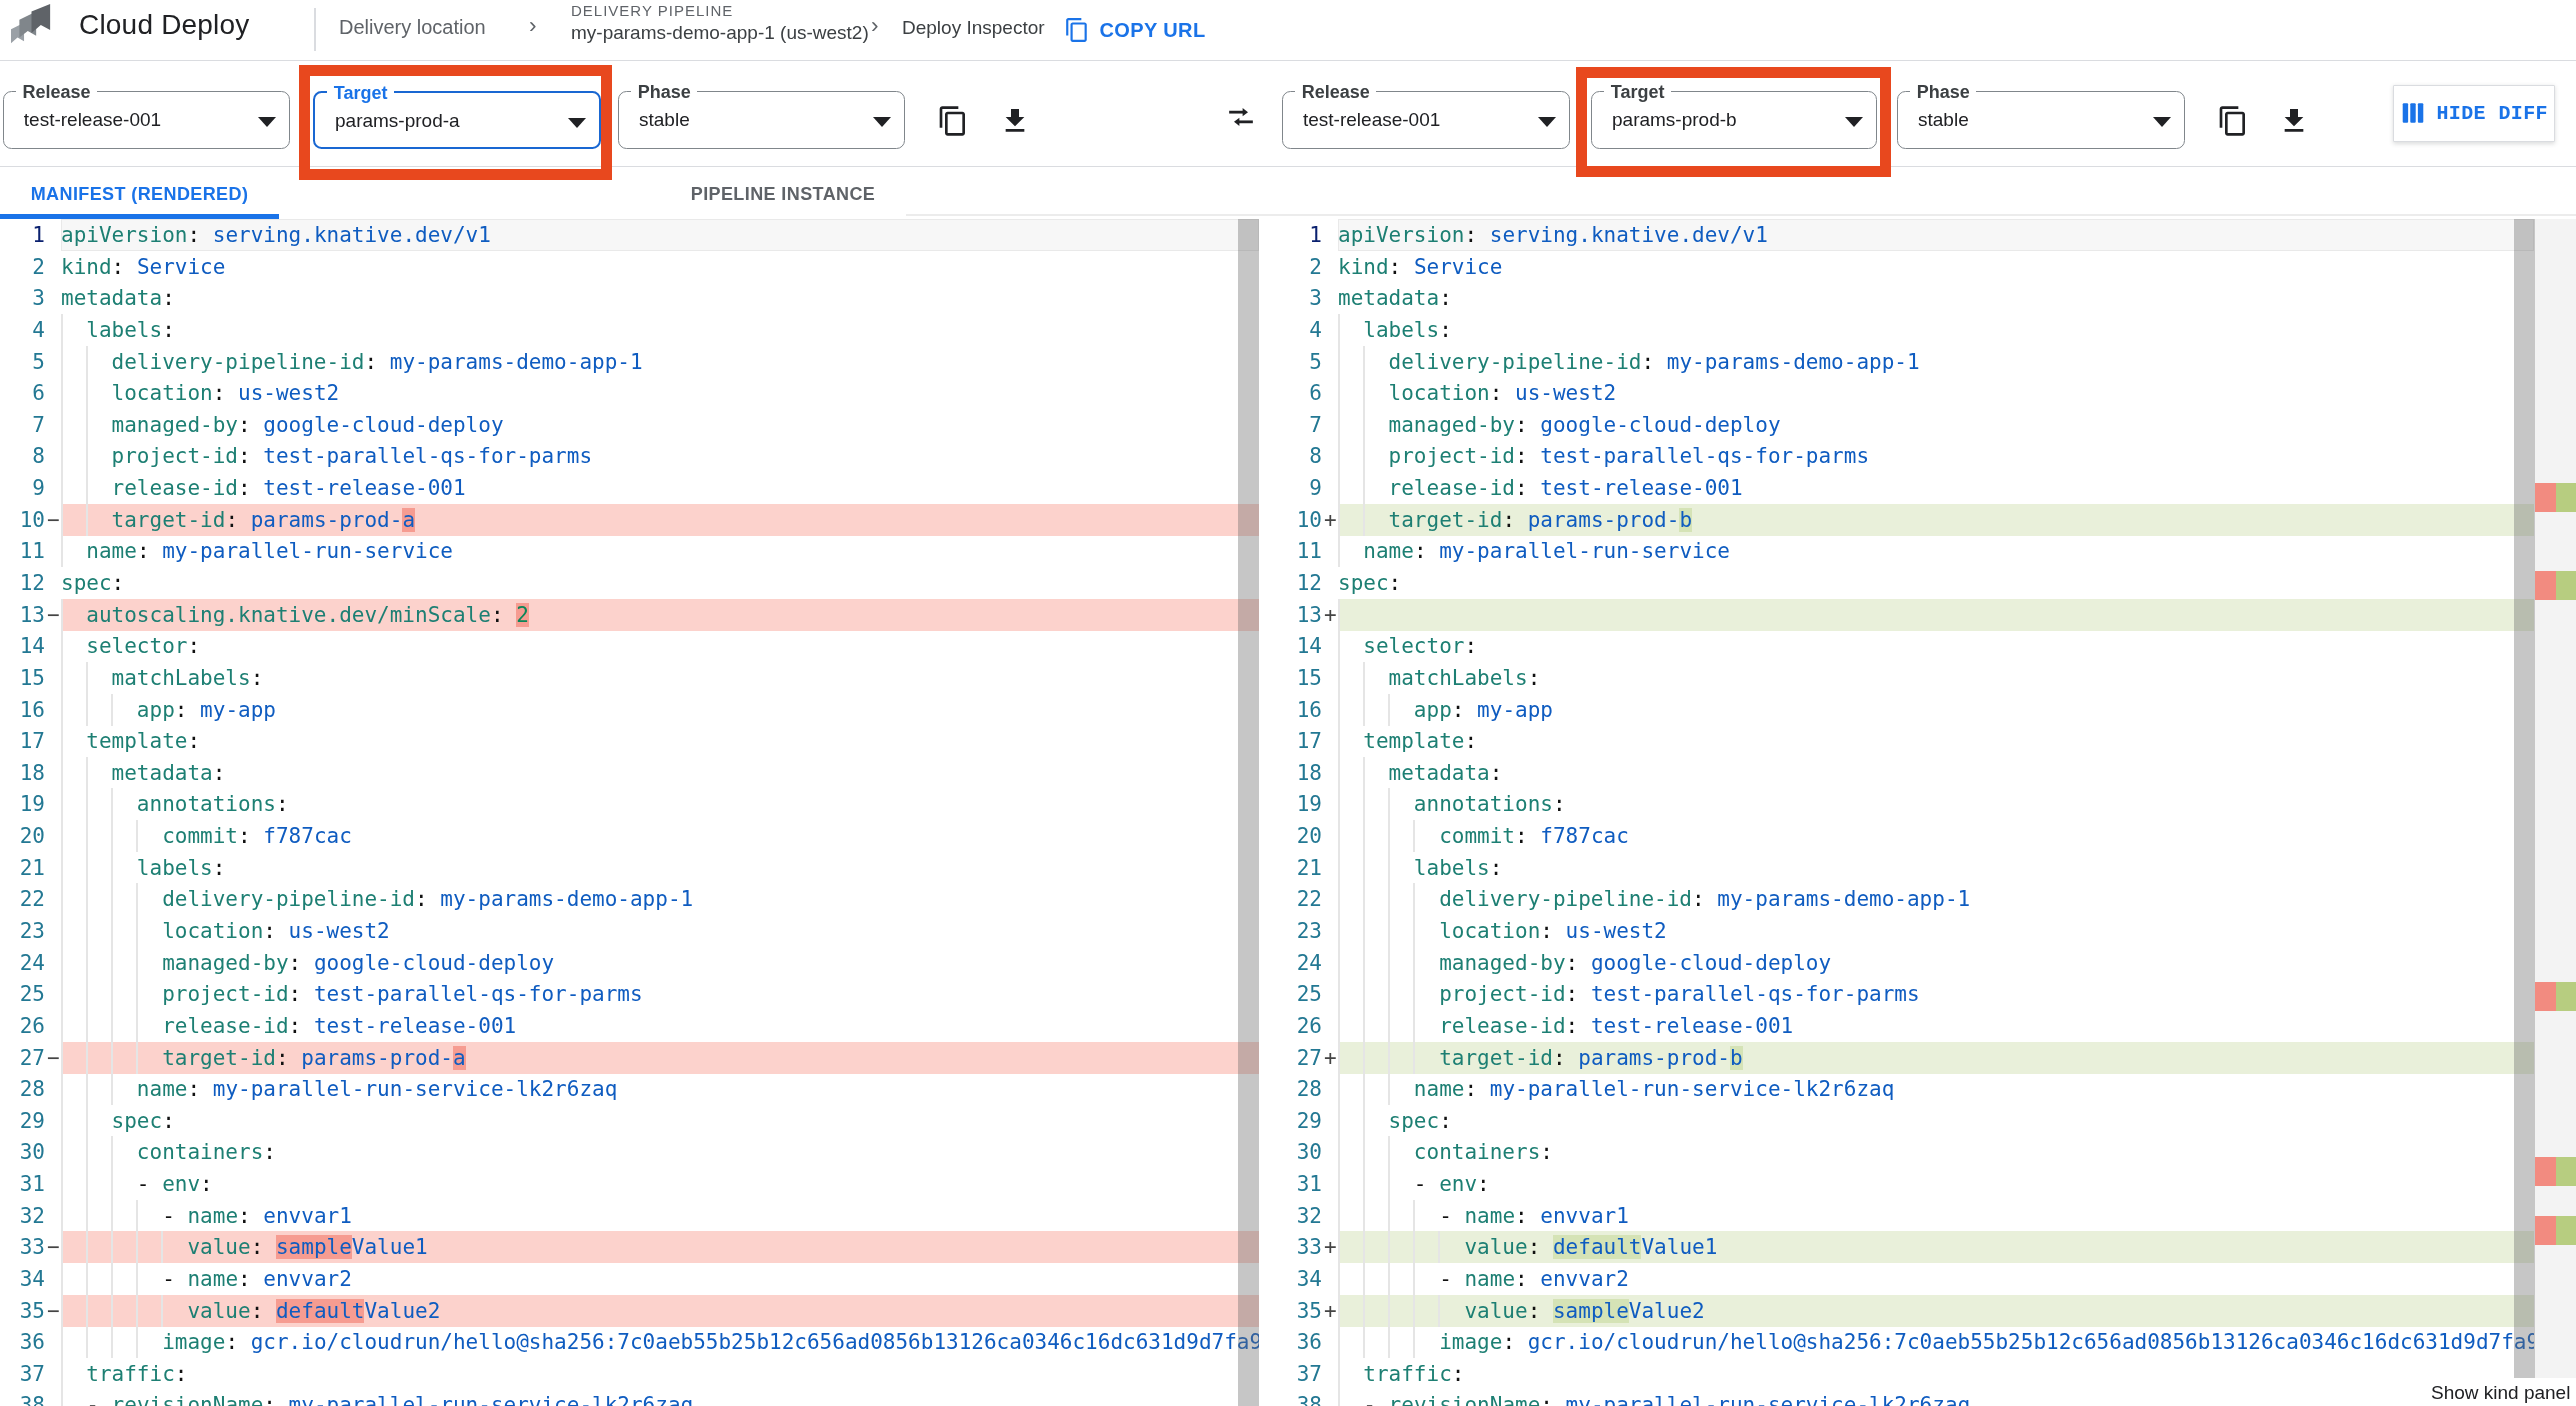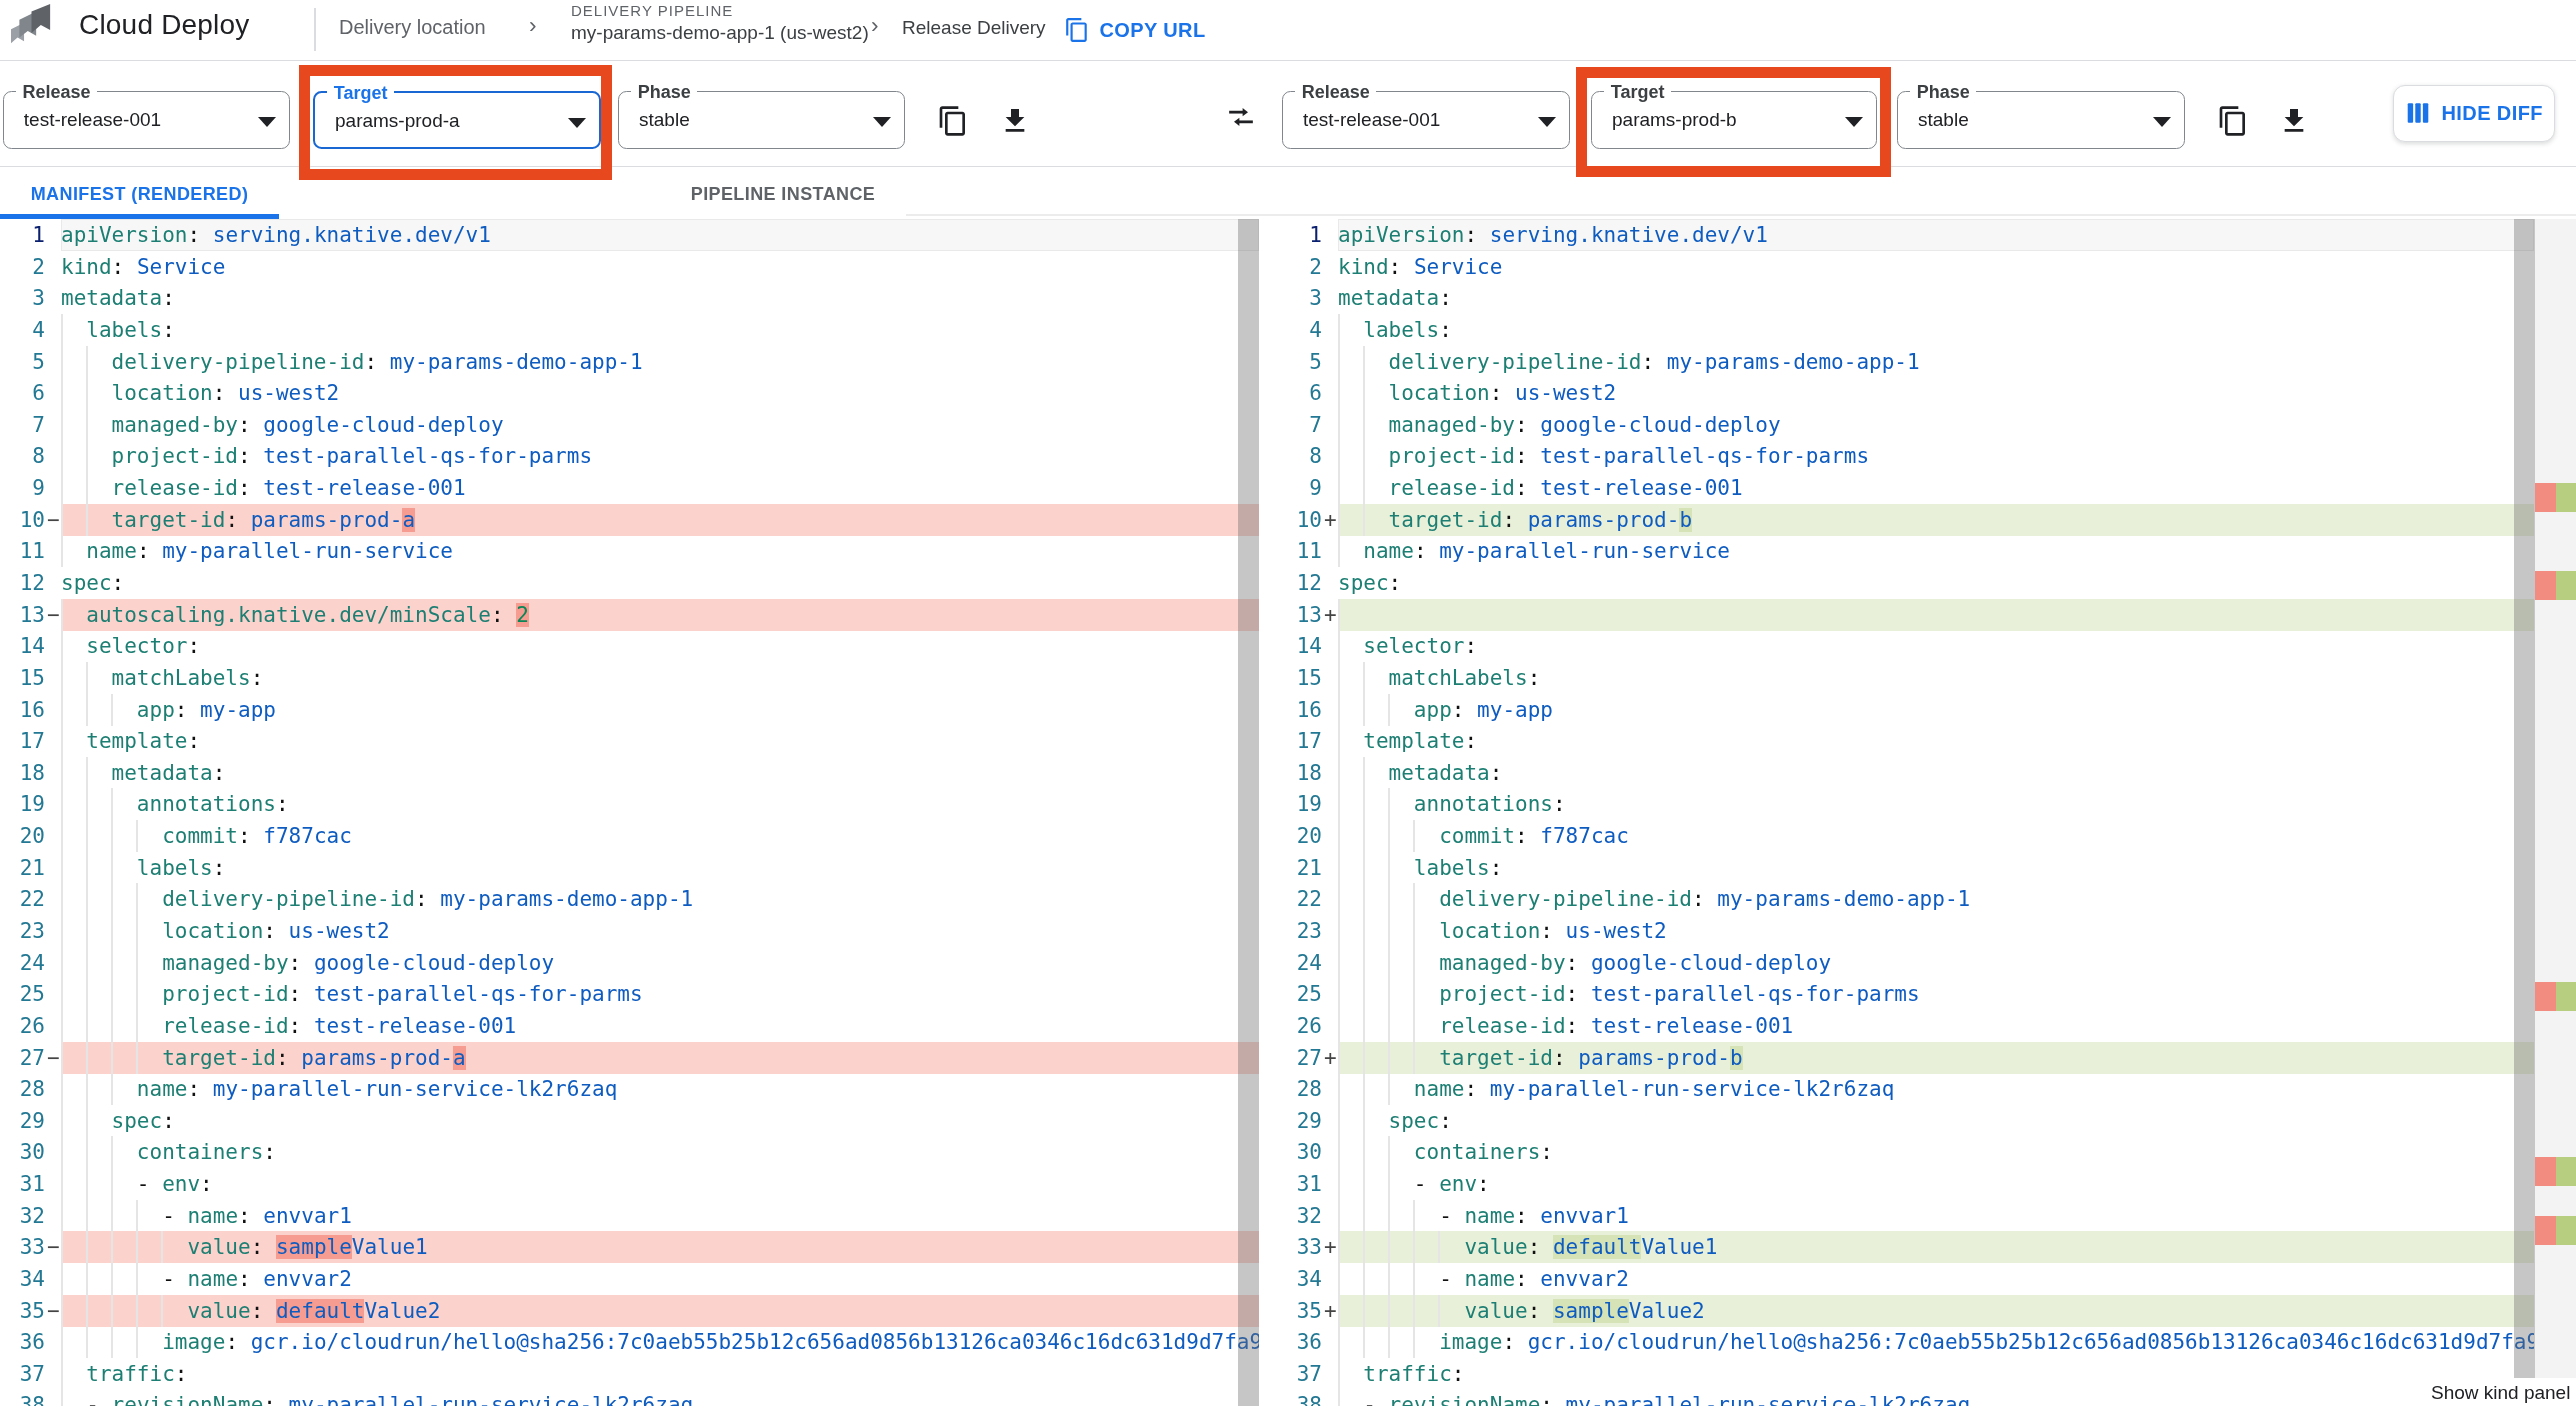--- a/index.html
+++ b/index.html
@@ -38,22 +38,22 @@
   #f-target-a  { left:313px;  width:288px; }
   #f-phase-a   { left:618px;  width:287px; }
   #f-release-b { left:1282px; width:288px; }
   #f-target-b  { left:1591px; width:286px; }
   #f-phase-b   { left:1897px; width:288px; }
   .tool-icon { position:absolute; top:43px; width:32px; height:32px; cursor:pointer; }
   #copy-a { left:937px; } #dl-a { left:999px; }
   #copy-b { left:2217px; } #dl-b { left:2278px; }
   #swap-icon { position:absolute; left:1227px; top:41px; width:28px; height:28px; cursor:pointer; }
   #hide-diff { position:absolute; left:2393px; top:22.6px; width:162px; height:57px; background:#fff;
-    border:0.9px solid #dadce0; border-radius:12px; box-shadow:0 1.9px 4.7px rgba(60,64,67,.18);
-    display:flex; align-items:center; justify-content:center; gap:10.4px; cursor:pointer; }
+    border:0.9px solid #dadce0; border-radius:1px; box-shadow:0 1.9px 4.7px rgba(60,64,67,.18);
+    display:flex; align-items:center; justify-content:center; gap:10.4px; cursor:pointer;font-family:Liberation Mono, monospace; }
   #hide-diff .txt { color:#1a73e8; font-size:20px; font-weight:bold; letter-spacing:0.4px; }
 
   
   .annot { position:absolute; border:11.3px solid #e8481e; background:transparent; z-index:50; pointer-events:none; }
   #annot-a { left:299px;  top:65px; width:313px; height:115px; }
   #annot-b { left:1576px; top:67px; width:315px; height:110px; }
 
   
   #tabbar { position:absolute; left:0; top:169px; width:2576px; height:50px; background:#fff; }
   .tab { position:absolute; top:0; height:50px; display:flex; align-items:center; justify-content:center;
@@ -109,21 +109,21 @@
   </svg>
   <div id="product-name">Cloud Deploy</div>
   <div id="hdr-sep"></div>
   <div class="crumb-root">Delivery location</div>
   <div class="crumb-chevron" id="chev1">›</div>
   <div class="crumb-stack">
     <span class="crumb-overline">DELIVERY PIPELINE</span>
     <span class="crumb-value">my-params-demo-app-1 (us-west2)</span>
   </div>
   <div class="crumb-chevron" id="chev2">›</div>
-  <div class="crumb-page">Release Delivery</div>
+  <div class="crumb-page">Deploy Inspector</div>
   <div id="copy-url">
     <svg width="26" height="26" viewBox="0 0 24 24" fill="#1a73e8">
       <path d="M16 1H4c-1.1 0-2 .9-2 2v14h2V3h12V1zm3 4H8c-1.1 0-2 .9-2 2v14c0 1.1.9 2 2 2h11c1.1 0 2-.9 2-2V7c0-1.1-.9-2-2-2zm0 16H8V7h11v14z"></path>
     </svg>
     <span>COPY URL</span>
   </div>
 </div>
 
 <div id="toolbar">
   <div class="field" id="f-release-a">

